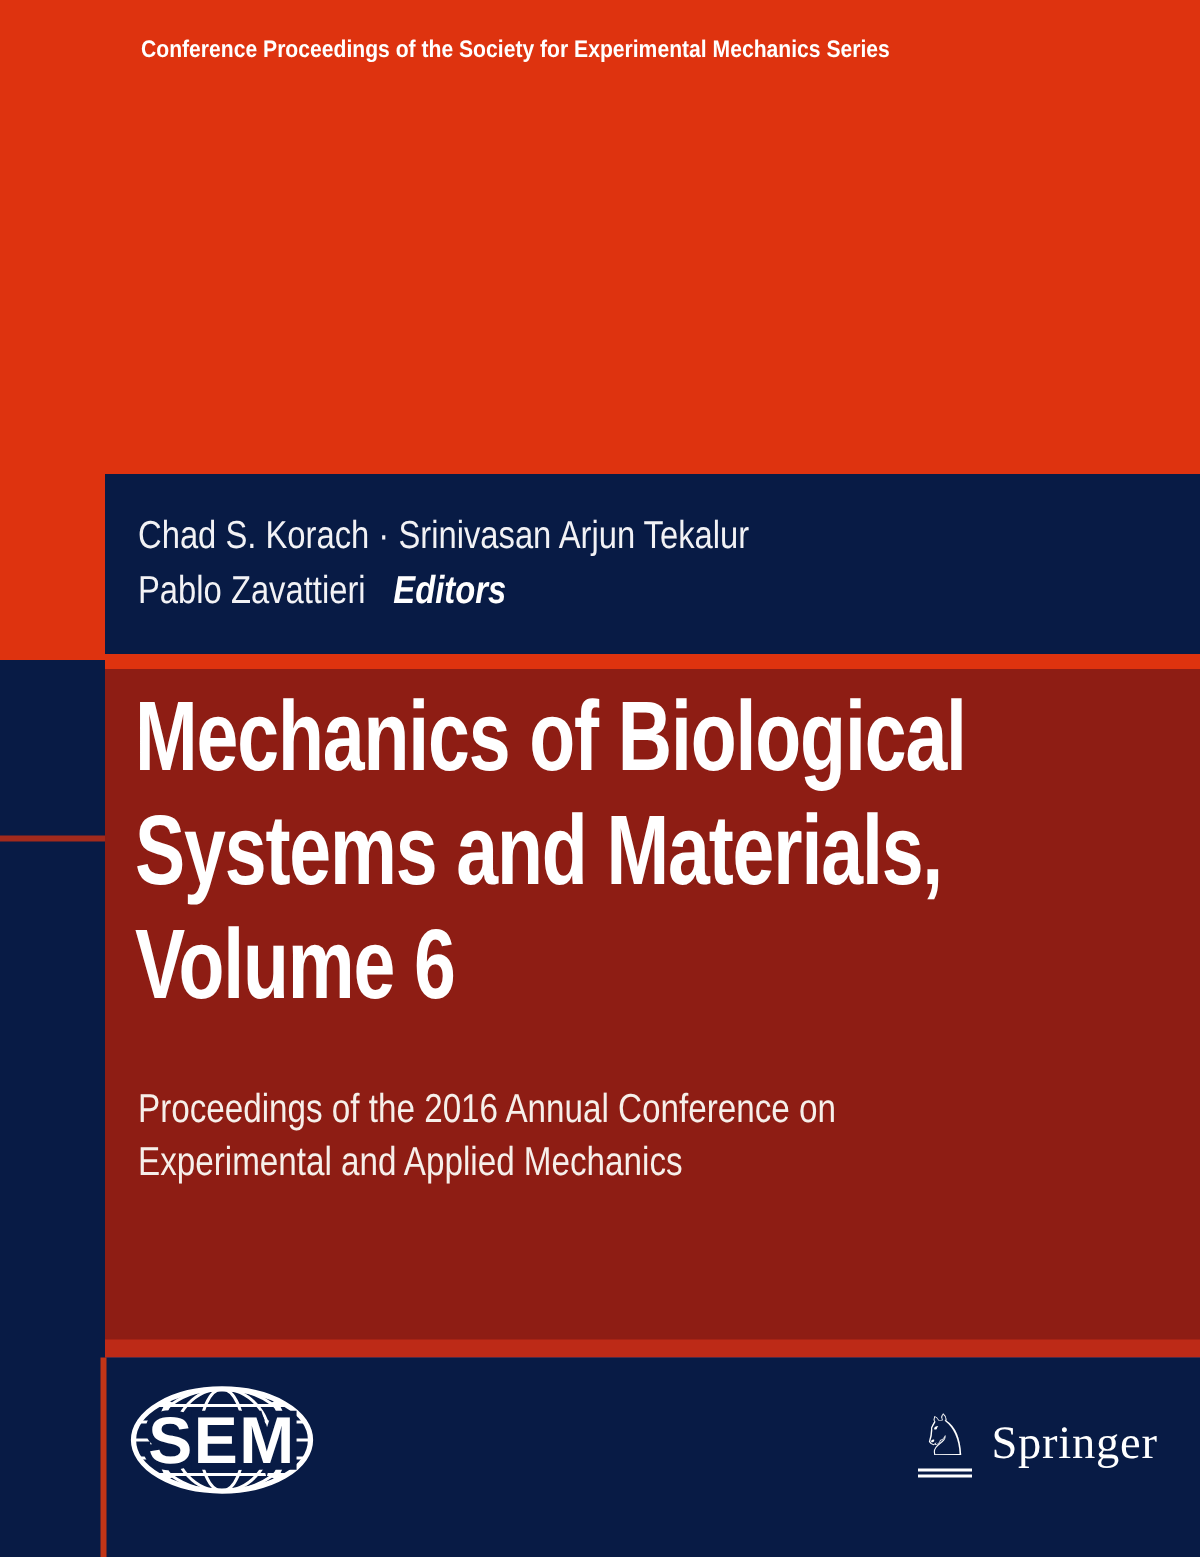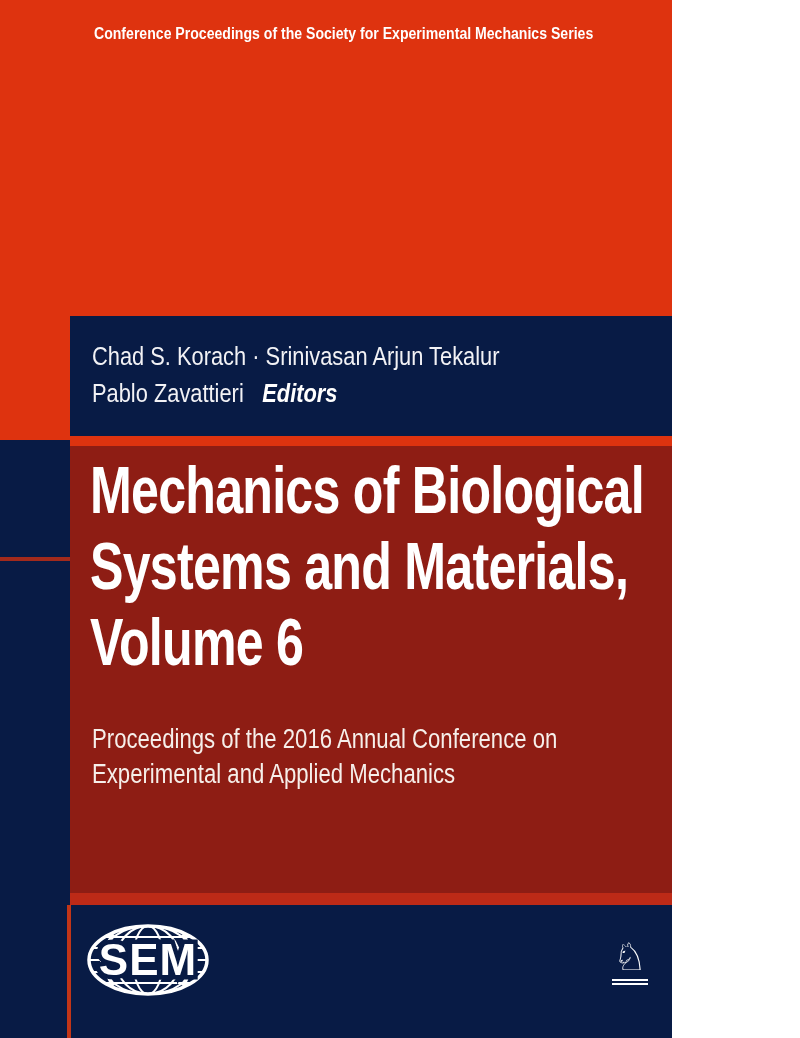--- a/index.html
+++ b/index.html
@@ -1,18 +1,18 @@
 <!DOCTYPE html>
 <html><head>
 <meta charset="utf-8">
 <style>
   html, body { margin: 0; padding: 0; }
   .cover {
     position: relative;
-    width: 672px;
+    width: 800px;
     height: 1038px;
     overflow: hidden;
     background: #3b82f6;
     font-family: "Liberation Sans", sans-serif;
   }
   
   .block { position: absolute; }
   .orange-top       { left: 0;    top: 0;     width: 800px; height: 446px; background: #DE330F; }
   .editors-panel    { left: 70px; top: 316px; width: 730px; height: 120px; background: #081B45; }
   .left-navy-strip  { left: 0;    top: 440px; width: 70px;  height: 598px; background: #081B45; }
@@ -132,15 +132,16 @@
       <text class="sem-word" x="62" y="52" text-anchor="middle">SEM</text>
     </svg>
   </div>
 
   <div class="springer-logo">
     <div class="springer-knight-box">
       <span class="springer-knight">♘</span>
       <span class="springer-baseline"></span>
       <span class="springer-baseline second"></span>
     </div>
+    <span class="springer-name">Springer</span>
   </div>
 
 </div>
 
 </body></html>

